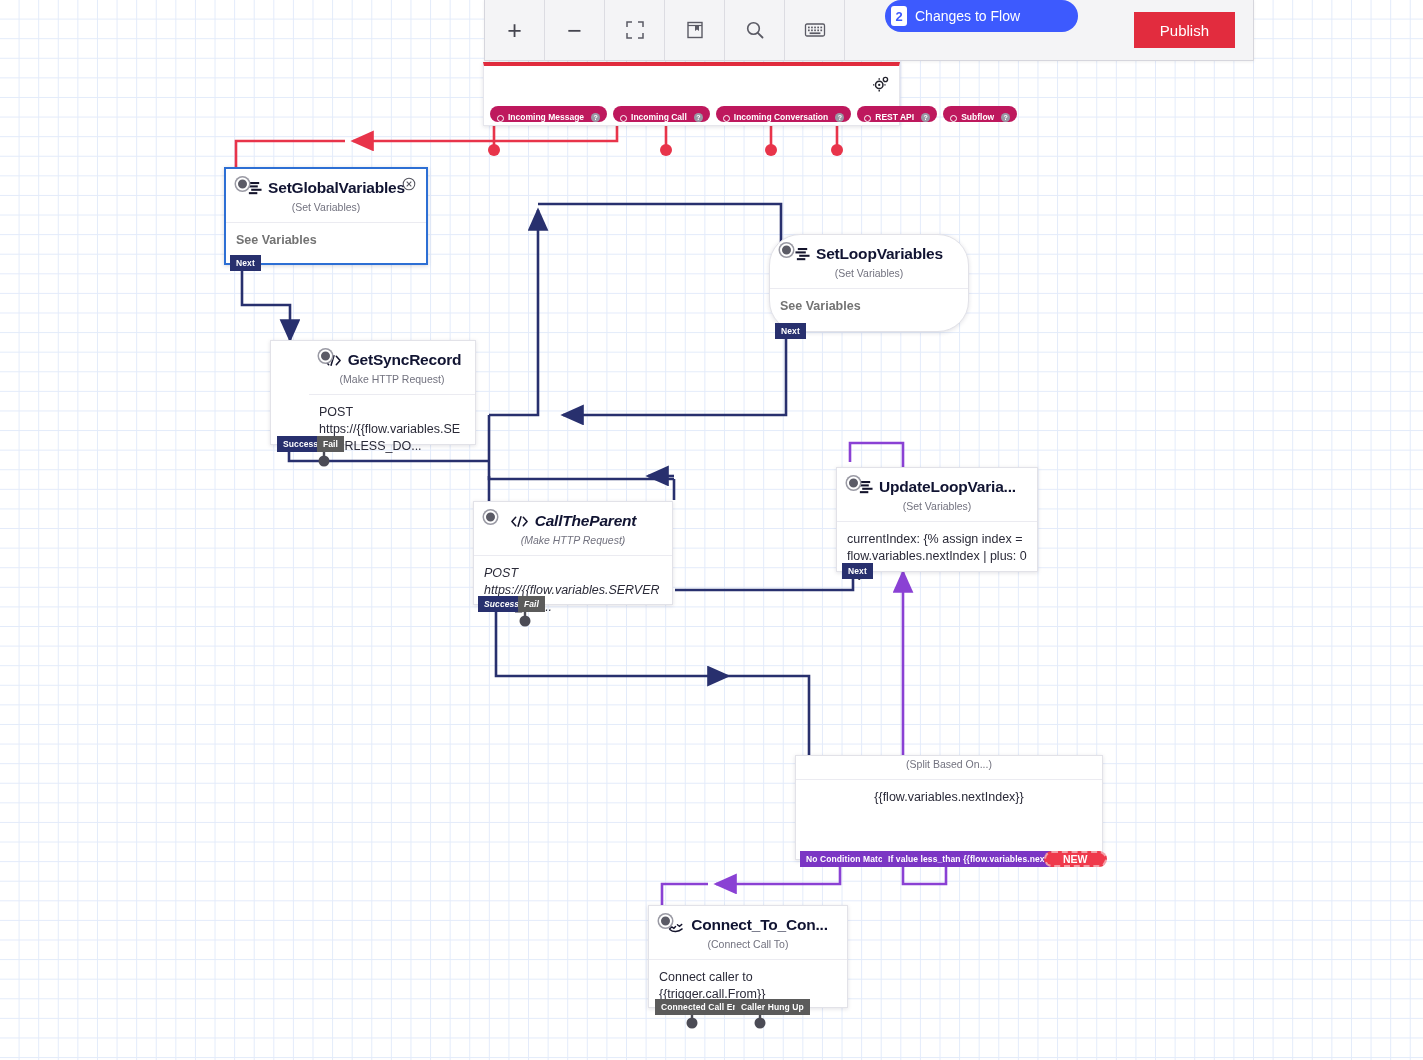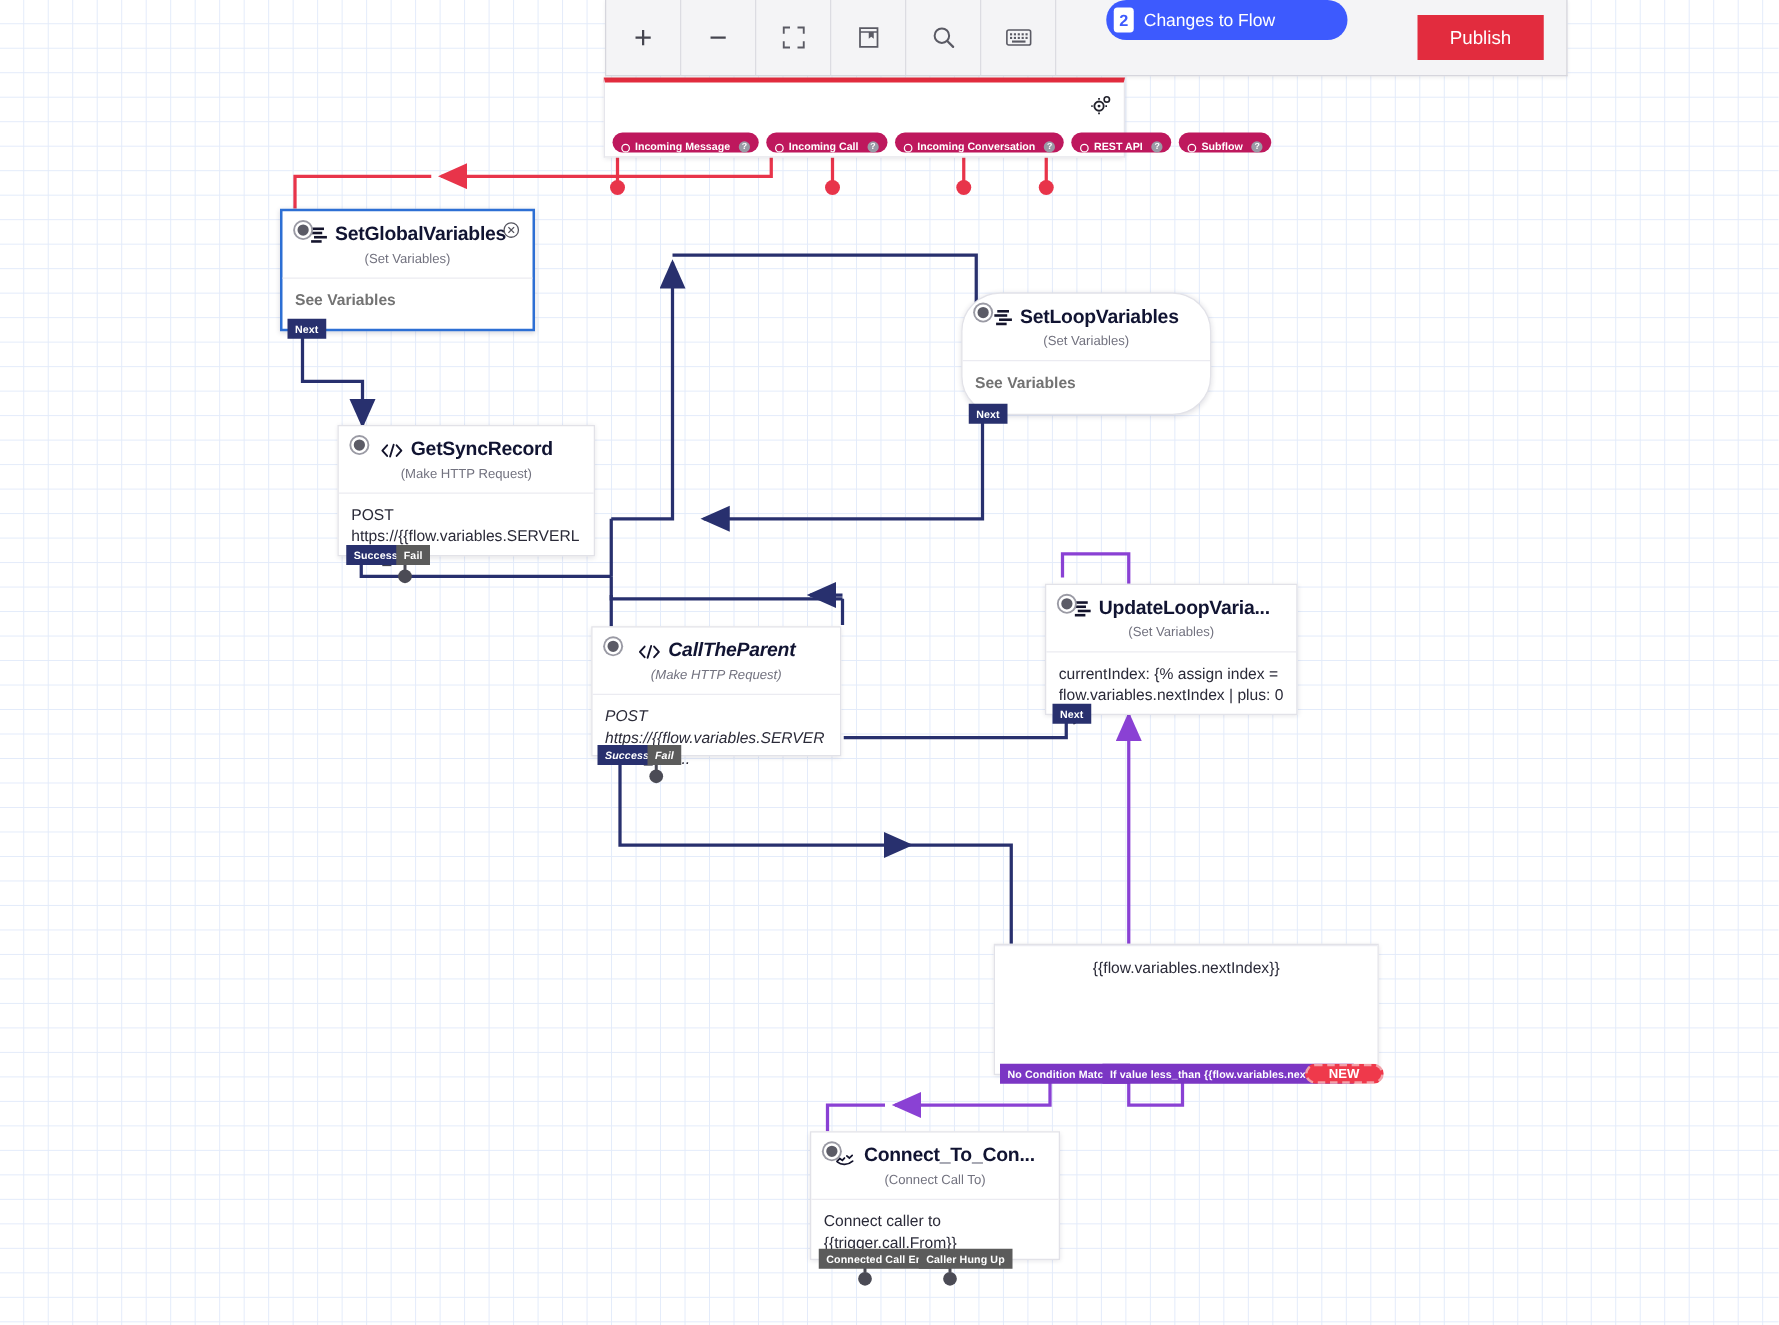--- a/index.html
+++ b/index.html
@@ -345,21 +345,21 @@
         <path d="M5.4,5.4 L10.6,10.6 M10.6,5.4 L5.4,10.6" stroke="#55555f" stroke-width="1.2"></path>
       </svg>
     </div>
     <div class="node-sub">(Set Variables)</div>
     <div class="node-body">
       <span class="see-vars">See Variables</span>
     </div>
     <div class="port navy" style="left:4px;">Next</div>
   </div>
 
-  <div class="node" style="left:270px; top:340px; width:206px; height:105px;">
+  <div class="node" style="left:270px; top:340px; width:206px; height:105px;padding-left:38px;">
     <div class="node-title">
       <span class="node-dot"></span>
       <span class="node-ico">
         <svg width="19" height="13" viewBox="0 0 20 13">
           <g stroke="#14142c" stroke-width="1.6" fill="none" stroke-linecap="round" stroke-linejoin="round">
             <path d="M6,2 L2,6.5 L6,11"></path>
               <path d="M14,2 L18,6.5 L14,11"></path>
               <path d="M11.5,1.5 L8.5,11.5"></path>
           </g>
         </svg>
@@ -434,20 +434,21 @@
         </svg>
       </span>
       <span>UpdateLoopVaria...</span>
     </div>
     <div class="node-sub">(Set Variables)</div>
     <div class="node-body">currentIndex: {% assign index = flow.variables.nextIndex | plus: 0 %}</div>
     <div class="port navy" style="left:5px;">Next</div>
   </div>
 
   <div class="node" style="left:795px; top:755px; width:308px; height:105px;">
+    <div class="node-sub">(Split Based On...)</div>
     <div class="node-body center">{{flow.variables.nextIndex}}</div>
     <div class="port purple" style="left:4px;">No Condition Matches</div>
     <div class="port purple" style="left:86px;">If value less_than {{flow.variables.nextIndex}}</div>
     <div class="port-new" style="left:248px;">NEW</div>
   </div>
 
   <div class="node" style="left:648px; top:905px; width:200px; height:103px;">
     <div class="node-title">
       <span class="node-dot"></span>
       <span class="node-ico">

